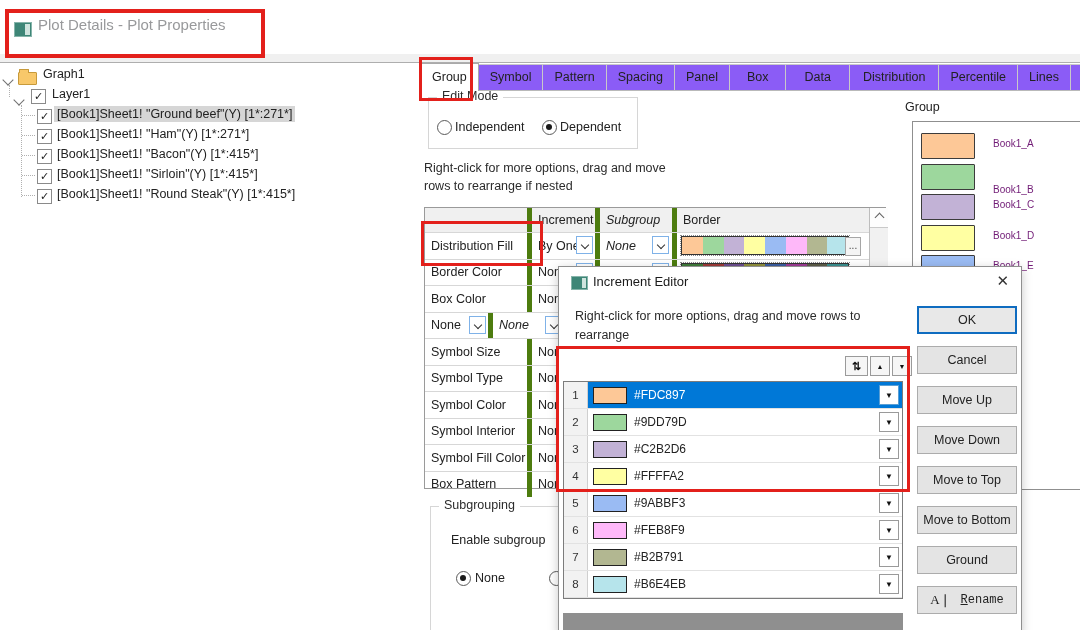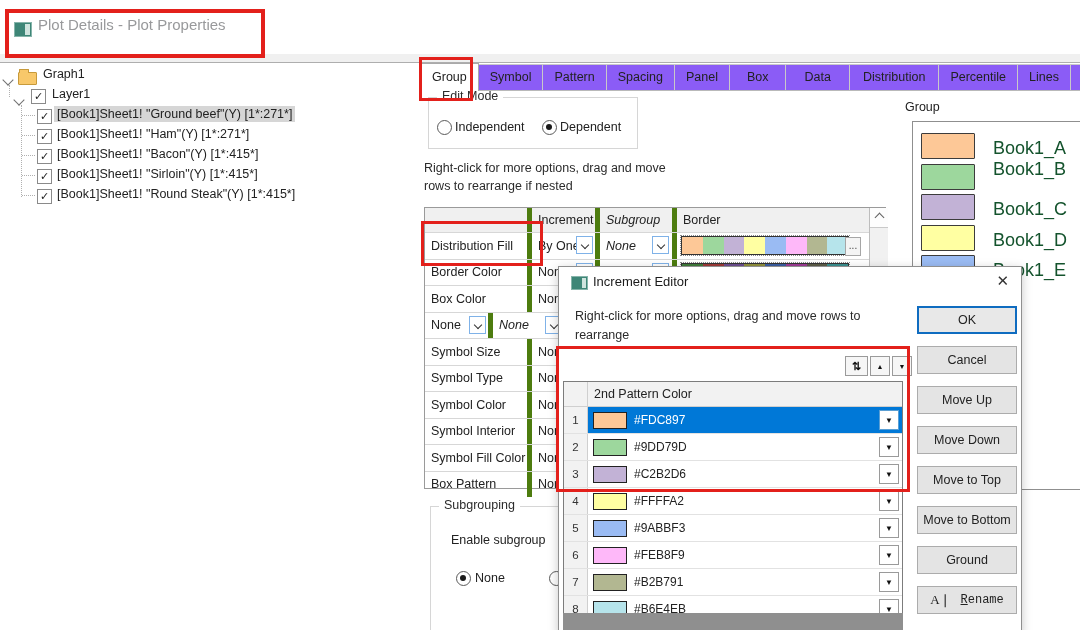--- a/index.html
+++ b/index.html
@@ -53,21 +53,21 @@
   .ilrow{display:flex;height:26px;border-bottom:1px solid #e2e2e2;align-items:center;position:relative;}
   .ilnum{width:24px;height:100%;background:#f2f2f2;border-right:1px solid #cfcfcf;display:flex;align-items:center;justify-content:center;font-size:11.5px;color:#333;flex:0 0 24px;box-sizing:border-box;}
   .ilcontent{flex:1;height:100%;display:flex;align-items:center;position:relative;}
   .ilrow.sel .ilcontent{background:#0078d7;color:#fff;}
   .ilswatch{width:34px;height:17px;border:1px solid #222;margin-left:5px;flex:0 0 34px;box-sizing:border-box;}
   .ilhex{margin-left:7px;font-size:12px;}
   .ildrop{position:absolute;right:3px;top:3px;width:20px;height:20px;border:1px solid #9a9a9a;background:#fff;color:#111;font-size:8px;display:flex;align-items:center;justify-content:center;box-sizing:border-box;}
   .ilrow.sel .ildrop{border-color:#5a9fd4;}
   .tbtn{width:20px;height:20px;border:1px solid #9a9a9a;background:#f6f6f6;display:flex;align-items:center;justify-content:center;box-sizing:border-box;margin-left:2px;font-size:11px;color:#111;}
   
-  .gp-item-label{font-size:18px;color:#14532d;}
+  .gp-item-label{font-size:10px;color:#701a75;}
   .gswatch{position:absolute;left:8px;width:52px;height:24px;border:1.5px solid #3c3c3c;border-radius:1px;}
   
   .treelabel{padding:1px 3px;white-space:nowrap;}
   .treelabel.sel{background:#d6d6d6;}
   .dotv{position:absolute;border-left:1px dotted #b0b0b0;width:0;}
   .doth{position:absolute;border-top:1px dotted #b0b0b0;height:0;}
 </style>
 </head>
 <body>
 
@@ -419,21 +419,21 @@
     <div class="radio on" style="left:25px;top:64px;"></div>
     <div class="abs txt" style="left:44px;top:64px;">None</div>
     <div class="radio" style="left:118px;top:64px;"></div>
   </div>
 
   <div class="abs txt" style="left:905px;top:100px;">Group</div>
   <div class="abs" style="left:912px;top:121px;width:174px;height:367px;border:1px solid #8f8f8f;background:#fff;" id="groupPanel">
       <div class="gswatch" style="top: 11px; background: rgb(253, 200, 151);"></div>
       <div class="abs gp-item-label txt" style="left: 80px; top: 16px;">Book1_A</div>
       <div class="gswatch" style="top: 41.5px; background: rgb(157, 215, 157);"></div>
-      <div class="abs gp-item-label txt" style="left: 80px; top: 37px;">Book1_B</div>
+      <div class="abs gp-item-label txt" style="left: 80px; top: 62px;">Book1_B</div>
       <div class="gswatch" style="top: 72px; background: rgb(194, 178, 214);"></div>
       <div class="abs gp-item-label txt" style="left: 80px; top: 77px;">Book1_C</div>
       <div class="gswatch" style="top: 102.5px; background: rgb(255, 255, 162);"></div>
       <div class="abs gp-item-label txt" style="left: 80px; top: 107.5px;">Book1_D</div>
       <div class="gswatch" style="top: 133px; background: rgb(154, 187, 243);"></div>
       <div class="abs gp-item-label txt" style="left: 80px; top: 138px;">Book1_E</div>
     </div>
 
   <div class="dialog">
     <div class="appicon" style="left:12px;top:9px;width:15px;height:12px;"></div>
@@ -441,24 +441,20 @@
     <div class="abs" style="right:12px;top:5px;font-size:15px;color:#333;">✕</div>
     <div class="abs" style="left:16px;top:40px;width:300px;line-height:19px;color:#2b2b2b;">Right-click for more options, drag and move rows to  rearrange</div>
 
     <div class="abs" style="left:284px;top:89px;display:flex;">
       <div class="tbtn" style="width:23px;font-weight:bold;">⇅</div>
       <div class="tbtn" style="font-size:7px;">▲</div>
       <div class="tbtn" style="font-size:7px;">▼</div>
     </div>
 
     <div class="ilist" id="incList">
-      <div class="ilhead">
-        <div class="ilnum"></div>
-        <div style="margin-left:6px;">2nd Pattern Color</div>
-      </div>
     <div class="ilrow sel">
           <div class="ilnum">1</div>
           <div class="ilcontent">
             <div class="ilswatch" style="background: rgb(253, 200, 151);"></div>
             <div class="ilhex txt">#FDC897</div>
           </div>
           <div class="ildrop">▼</div>
         </div>
         <div class="ilrow">
           <div class="ilnum">2</div>

